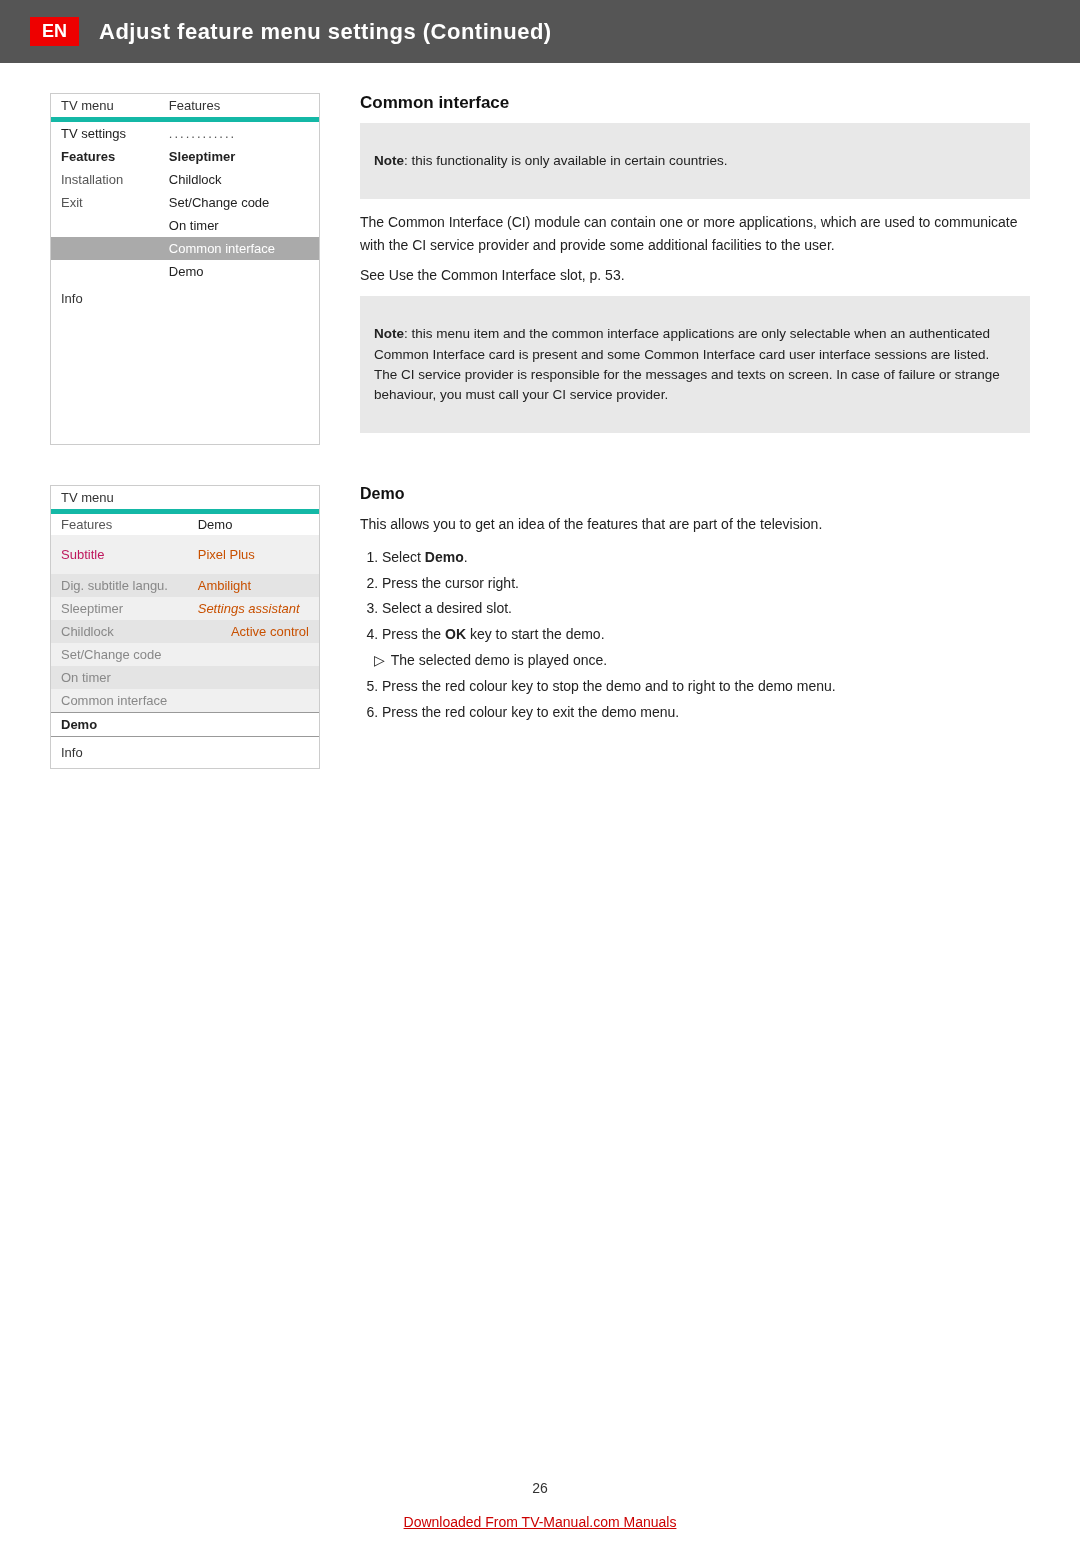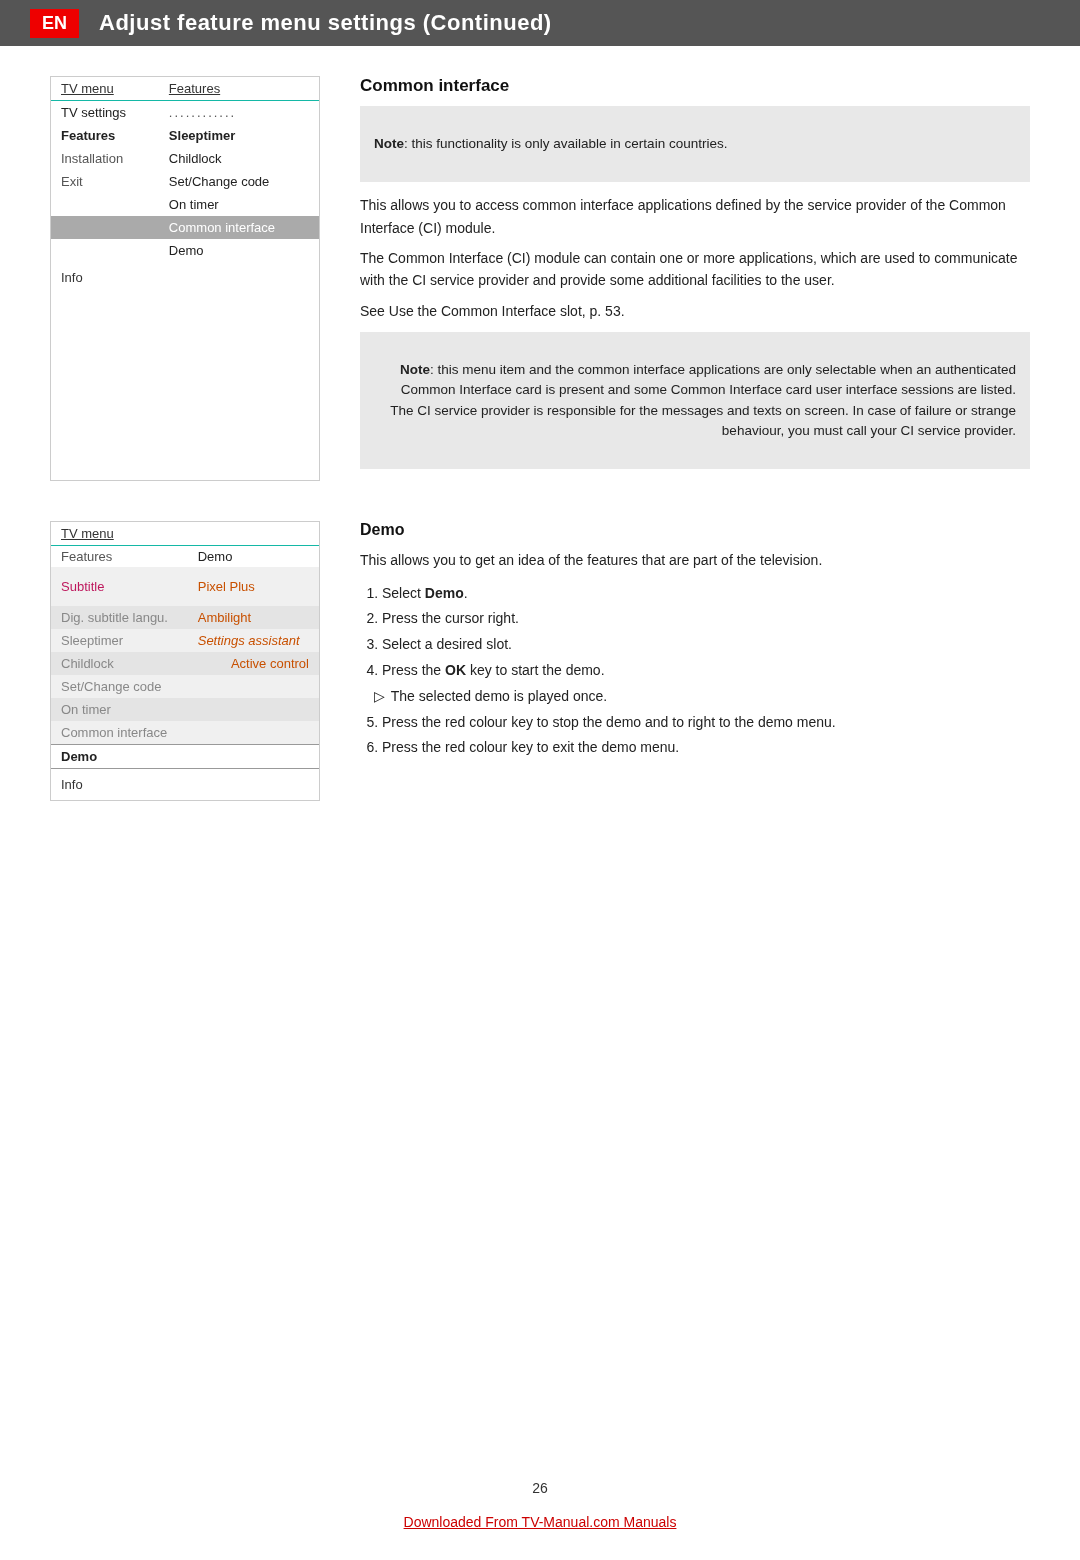--- a/index.html
+++ b/index.html
@@ -12,21 +12,21 @@
       color: #222;
       position: relative;
     }
 
     
     .header-bar {
       background: #555;
       display: flex;
       align-items: center;
       padding: 0 30px;
-      height: 46px;
+      height: 63px;
     }
     .header-en {
       background: #e00;
       color: #fff;
       font-weight: bold;
       font-size: 18px;
       padding: 4px 12px;
       margin-right: 20px;
     }
     .header-title {
@@ -61,22 +61,21 @@
     }
     .menu-box table td {
       padding: 4px 10px;
       vertical-align: middle;
     }
     .menu-header-row td {
       padding: 6px 10px;
       font-weight: normal;
       background: #fff;
       color: #333;
-      border-bottom: 1px solid #14b8a6;
-      text-decoration: underline;
+      border-bottom: 5px solid #14b8a6;
     }
     .menu-selected-left {
       background: #fff;
       font-weight: bold;
     }
     .menu-selected-left td {
       font-weight: bold;
     }
     .menu-highlight {
       background: #aaa;
@@ -207,24 +206,23 @@
         </tr>
       </tbody>
         </table>
     </div>
 
     <div class="text-col">
       <h2>Common interface</h2>
       <div class="note-box">
         <span class="note-label">Note</span><span>: this functionality is only available in certain countries.</span>
       </div>
-      <p>This allows you to access common interface applications defined by the service provider of the Common Interface (CI) module.</p>
       <p>The Common Interface (CI) module can contain one or more applications, which are used to communicate with the CI service provider and provide some additional facilities to the user.</p>
       <p>See Use the Common Interface slot, p. 53.</p>
-      <div class="note-box" style="margin-top:10px;text-align:right;">
+      <div class="note-box" style="margin-top:10px;">
         <span class="note-label">Note</span><span>: this menu item and the common interface applications are only selectable when an authenticated Common Interface card is present and some Common Interface card user interface sessions are listed. The CI service provider is responsible for the messages and texts on screen. In case of failure or strange behaviour, you must call your CI service provider.</span>
       </div>
     </div>
   </div>
 
   <div class="section">
 
     <div class="menu-box">
       <table>
         <tbody>

